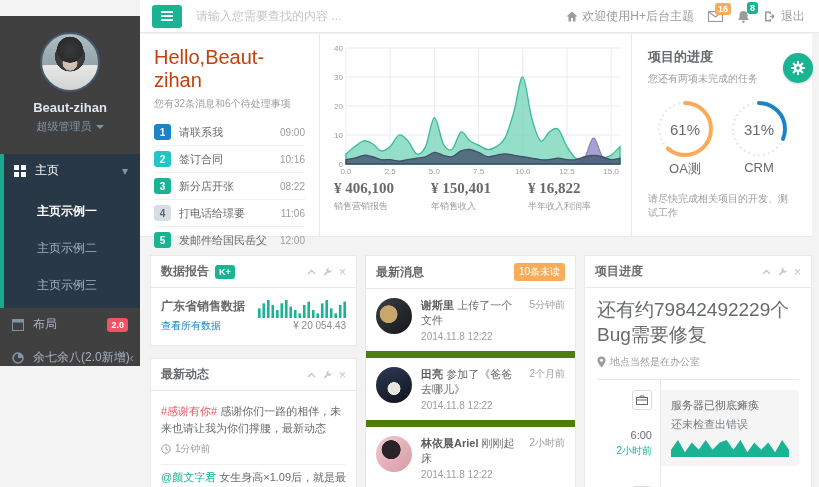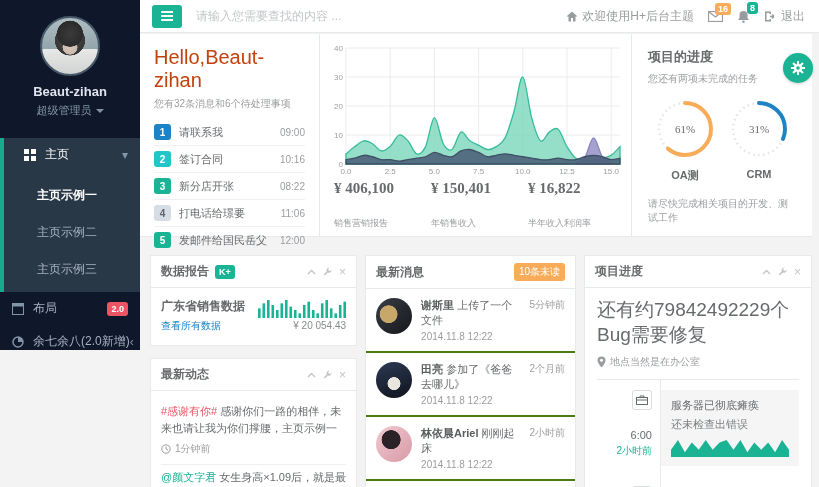--- a/index.html
+++ b/index.html
@@ -1,36 +1,36 @@
 <!DOCTYPE html>
 <html><head>
 <meta charset="utf-8">
 <style>
   * { margin:0; padding:0; box-sizing:border-box; }
   html,body { width:819px; height:487px; overflow:hidden; background:#f3f3f4;
     font-family:"Liberation Sans","DejaVu Sans",sans-serif; font-size:12px; color:#676a6c; }
   .app { position:relative; width:819px; height:487px; }
 
   
-  .sidebar { position:absolute; left:0; top:0; width:140px; height:350px; background:#0f172a; overflow:hidden; }
+  .sidebar { position:absolute; left:0; top:16px; width:140px; height:350px; background:#404040; overflow:hidden; }
   .profile { text-align:center; padding:16px 0 10px; }
   .avatar { width:60px; height:60px; border-radius:50%; margin:0 auto 8px;
     background:
       radial-gradient(circle at 50% 28%, #3a3a3a 0%, #2b2b2b 26%, rgba(0,0,0,0) 27%),
       radial-gradient(circle at 50% 52%, #d8c9bd 0%, #cbb9ab 18%, rgba(0,0,0,0) 19%),
       radial-gradient(circle at 50% 40%, #454545 0%, #383838 34%, rgba(0,0,0,0) 35%),
       linear-gradient(180deg,#aebdc2 0%, #93a5ab 55%, #e8e8e6 56%, #cfd3d2 100%);
     border:2px solid #46586a; }
   .p-name { color:#dfe4ed; font-weight:bold; font-size:13px; }
   .p-role { color:#8095a8; font-size:11px; margin-top:4px; }
   .caret { display:inline-block; width:0; height:0; border-left:4px solid transparent; border-right:4px solid transparent; border-top:4px solid #8095a8; margin-left:4px; vertical-align:middle; }
   .nav { margin-top:10px; }
   .nav-group-active { background:#293846; border-left:4px solid #19aa8d; }
   .nav-item { display:flex; align-items:center; padding:8px 12px; color:#a7b1c2; font-size:12px; cursor:pointer; }
-  .nav-group-active > .nav-item { color:#ffffff; padding-left:20px; }
+  .nav-group-active > .nav-item { color:#ffffff; padding-left:10px; }
   .nav-item .nicon { width:14px; margin-right:7px; flex:0 0 14px; display:flex; }
   .nav-item .nlabel { flex:1; white-space:nowrap; }
   .nav-badge { font-size:9px; color:#fff; border-radius:3px; padding:2px 4px; font-weight:bold; }
   .chev { color:#8095a8; font-size:12px; line-height:1; }
   .sub { padding:2px 0 8px; }
   .sub-item { padding:6px 12px 6px 33px; color:#a7b1c2; font-size:12px; cursor:pointer; white-space:nowrap;margin-top:8px; }
   .sub-item.active { color:#ffffff; font-weight:bold; }
 
   
   .navbar { position:absolute; left:140px; top:0; width:679px; height:33px; background:#fff; border-bottom:1px solid #e7eaec; display:flex; align-items:center; }
@@ -52,30 +52,30 @@
   .task { display:flex; align-items:center; padding:5px 0; border-bottom:1px solid #eef0f1; }
   .task:last-child { border-bottom:none; }
   .task-badge { width:17px; height:16px; border-radius:3px; color:#fff; font-size:10px; font-weight:bold; display:flex; align-items:center; justify-content:center; margin-right:8px; }
   .task-label { flex:1; font-size:11px; color:#676a6c; white-space:nowrap; overflow:hidden; }
   .task-time { font-size:10px; color:#9a9da0; }
 
   .col-chart { width:312px; padding:8px 10px 6px; border-right:1px solid #e7eaec; }
   .stats { display:flex; margin-top:2px;font-family:Liberation Serif, serif; }
   .stat { flex:1; padding-left:4px; }
   .stat-v { font-size:15px; font-weight:bold; color:#676a6c; }
-  .stat-l { font-size:9px; color:#9a9da0; margin-top:20px; }
+  .stat-l { font-size:9px; color:#9a9da0; margin-top:3px; }
 
   .col-proj { flex:1; padding:14px 16px; }
   .proj-h { font-size:13px; font-weight:bold; color:#676a6c; }
   .proj-s { font-size:10px; color:#9a9da0; margin-top:6px; }
   .donuts { display:flex; justify-content:space-around; margin:12px 0 4px; }
   .donut { text-align:center; }
   .donut-wrap { position:relative; width:62px; height:62px; margin:0 auto; }
-  .donut-pct { position:absolute; left:0; top:0; width:62px; height:62px; display:flex; align-items:center; justify-content:center; font-size:11px; color:#676a6c;font-family:Liberation Serif, serif; }
-  .donut-label { margin-top:8px; font-size:11px; font-weight:bold; color:#676a6c; }
+  .donut-pct { position:absolute; left:0; top:0; width:62px; height:62px; display:flex; align-items:center; justify-content:center; font-size:15px; color:#676a6c; }
+  .donut-label { margin-top:0; font-size:13px; font-weight:normal; color:#676a6c; }
   .proj-f { font-size:10px; color:#9a9da0; margin-top:14px; }
 
   .gear-btn { position:absolute; left:783px; top:53px; width:30px; height:30px; border-radius:50%; background:#1ab394; display:flex; align-items:center; justify-content:center; cursor:pointer; box-shadow:0 1px 3px rgba(0,0,0,.2); }
 
   
   .bottom-row { position:absolute; left:150px; top:255px; width:662px; display:flex; gap:8px; align-items:flex-start; }
   .colA { width:215px; display:flex; flex-direction:column; gap:12px; }
   .colB { width:219px; }
   .colC { flex:1; }
   .ibox { background:#fff; border:1px solid #e7eaec; }
@@ -95,21 +95,21 @@
   .report-amount { font-size:10px; color:#888b8d; margin-top:2px; }
 
   .feed-body { padding:8px 10px; }
   .feed-item { padding:4px 0 8px; border-bottom:1px solid #eef0f1; }
   .feed-item:last-child { border-bottom:none; }
   .feed-text { font-size:11px; color:#676a6c; line-height:1.5; }
   .feed-tag { color:#ed5565; }
   .feed-mention { color:#1ab394; }
   .feed-time { display:flex; align-items:center; gap:4px; font-size:10px; color:#9a9da0; margin-top:6px; }
 
-  .msg-item { display:flex; padding:9px 10px; border-bottom:2px solid #4d7c0f; }
+  .msg-item { display:flex; padding:9px 10px; border-bottom:7px solid #4d7c0f; }
   .msg-avatar { width:36px; height:36px; border-radius:50%; flex:0 0 36px; margin-right:9px; }
   .av1 { background:radial-gradient(circle at 35% 45%, #c8a86a 0 28%, rgba(0,0,0,0) 30%), linear-gradient(135deg,#3a3f46,#14161a); }
   .av2 { background:radial-gradient(circle at 50% 60%, #e8e6df 0 22%, rgba(0,0,0,0) 24%), linear-gradient(160deg,#2c3a55,#10131c); }
   .av3 { background:radial-gradient(circle at 42% 38%, #2a2226 0 30%, rgba(0,0,0,0) 32%), linear-gradient(135deg,#f0c9cf,#d89aa6); }
   .msg-main { flex:1; min-width:0; }
   .msg-line { font-size:11px; color:#676a6c; }
   .msg-line b { color:#5a5d5f; }
   .msg-date { font-size:10px; color:#9a9da0; margin-top:3px; }
   .msg-ago { font-size:10px; color:#9a9da0; margin-left:8px; white-space:nowrap; }
 
@@ -447,21 +447,21 @@
                 <path d="M1 5 L4.5 1.5 L8 5" stroke="#c4c4c4" stroke-width="1.3" fill="none"></path>
               </svg>
             <svg width="9" height="9">
                 <path d="M6.5 0.8 a2.6 2.6 0 0 0 -2.8 3.6 L0.8 7.3 L1.9 8.4 L4.8 5.5 a2.6 2.6 0 0 0 3.6 -2.8 L6.8 4.3 L4.9 2.4 Z" fill="#c4c4c4"></path>
               </svg>
             <span class="tool-x">×</span>
           </span>
         </div>
         <div class="feed-body">
           <div class="feed-item">
-            <div class="feed-text"><span class="feed-tag">#感谢有你#</span><span> 感谢你们一路的相伴，未来也请让我为你们撑腰，主页示例一</span></div>
+            <div class="feed-text"><span class="feed-tag">#感谢有你#</span><span> 感谢你们一路的相伴，未来也请让我为你们撑腰，最新动态</span></div>
             <div class="feed-time">
               <svg width="10" height="10">
                   <circle cx="5" cy="5" r="4.2" fill="none" stroke="#9a9da0"></circle>
                   <path d="M5 2.5 V5 L7 6.2" stroke="#9a9da0" fill="none"></path>
                 </svg>
               <span>1分钟前</span>
             </div>
           </div>
           <div class="feed-item">
             <div class="feed-text"><span class="feed-mention">@颜文字君</span><span> 女生身高×1.09后，就是最适合你的男生身高；相反，男生身高÷1.09就可以了..小伙伴们可以试着算下..【图是我的..(*/ω＼*)</span></div>

